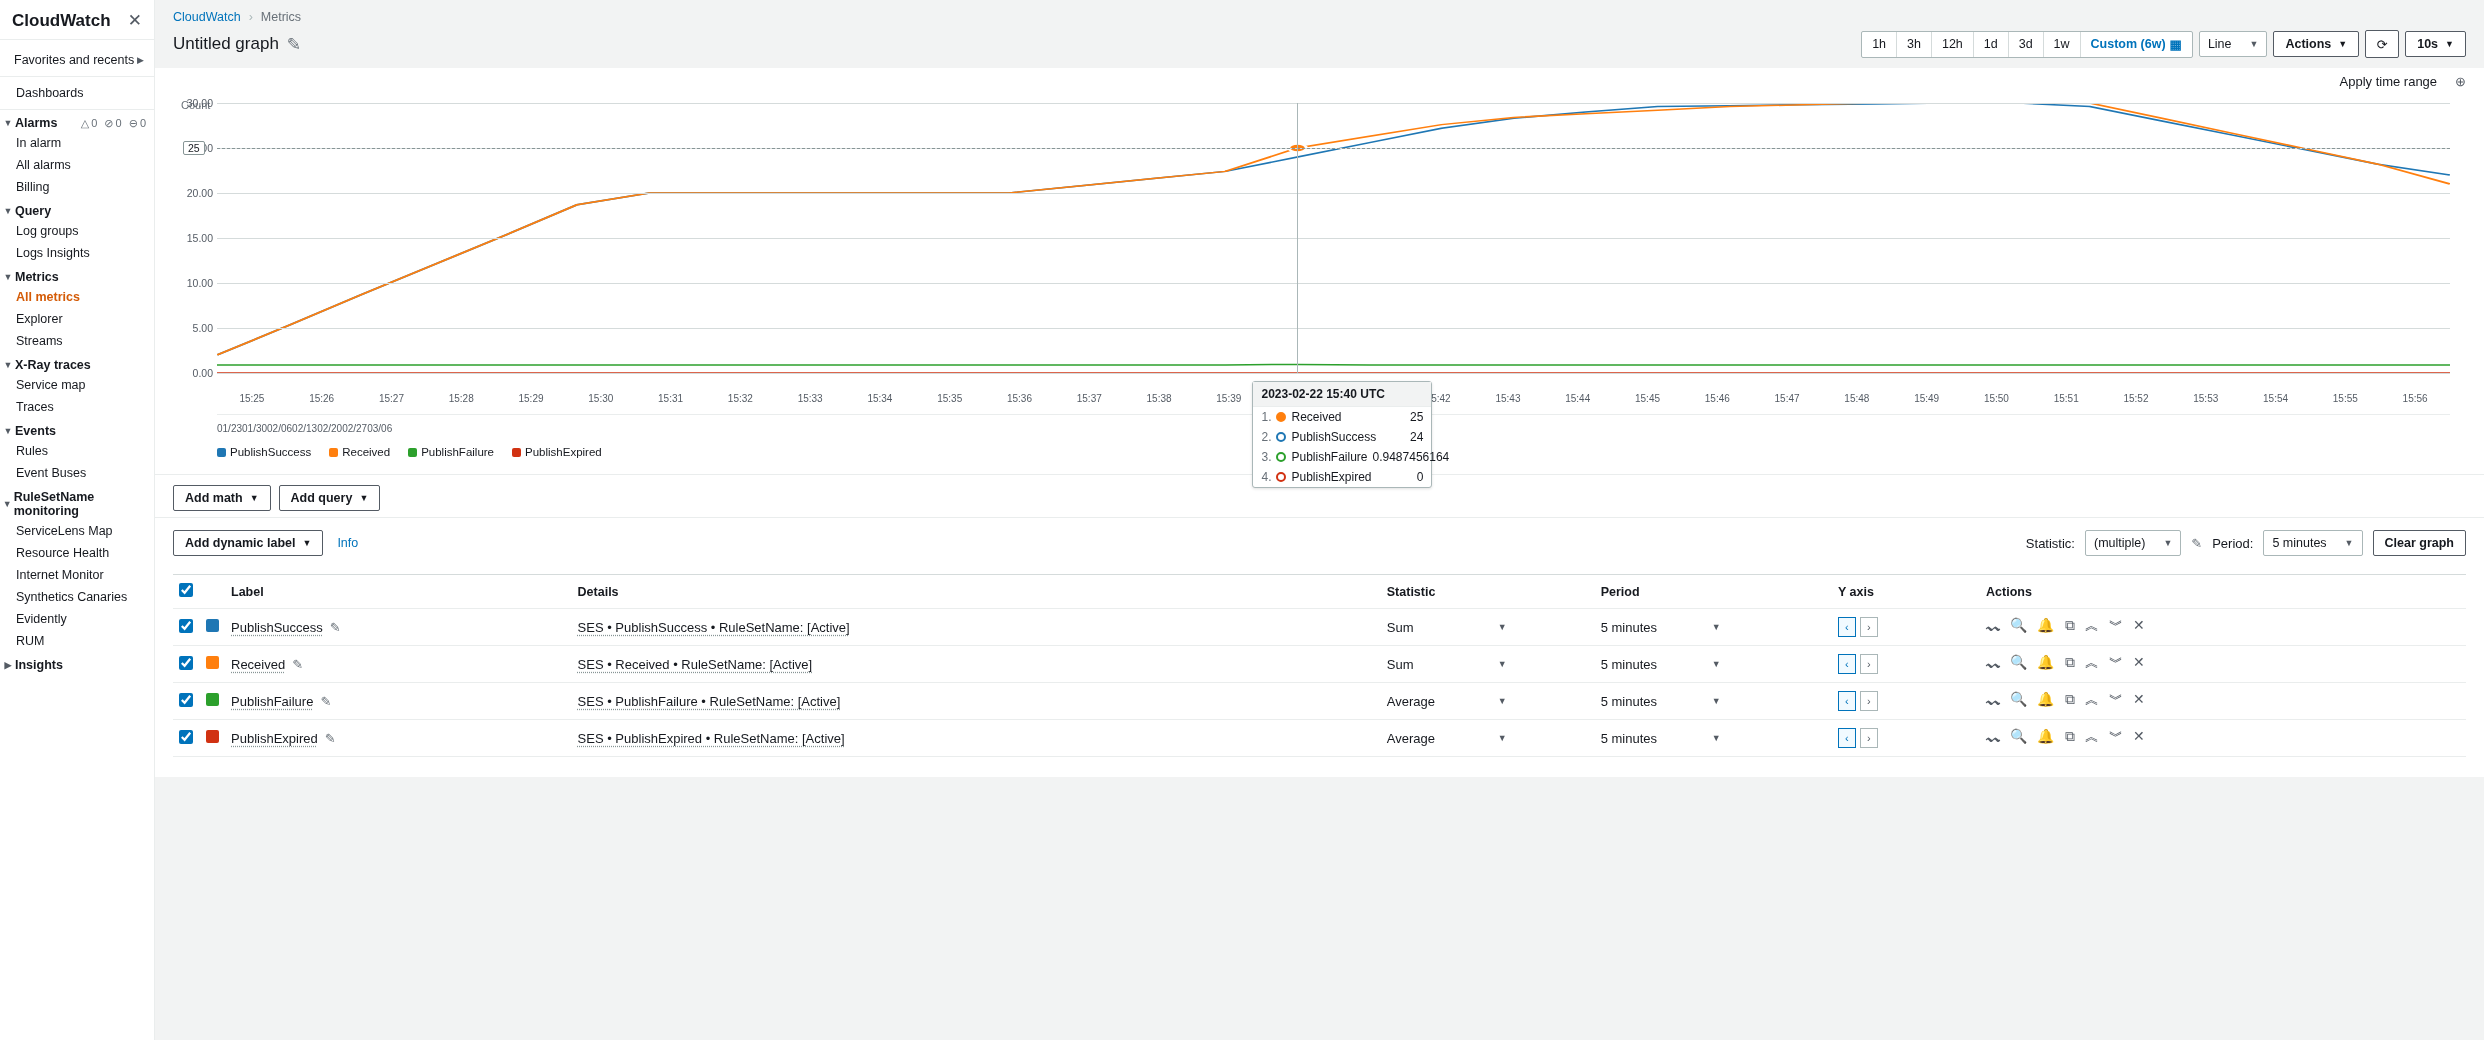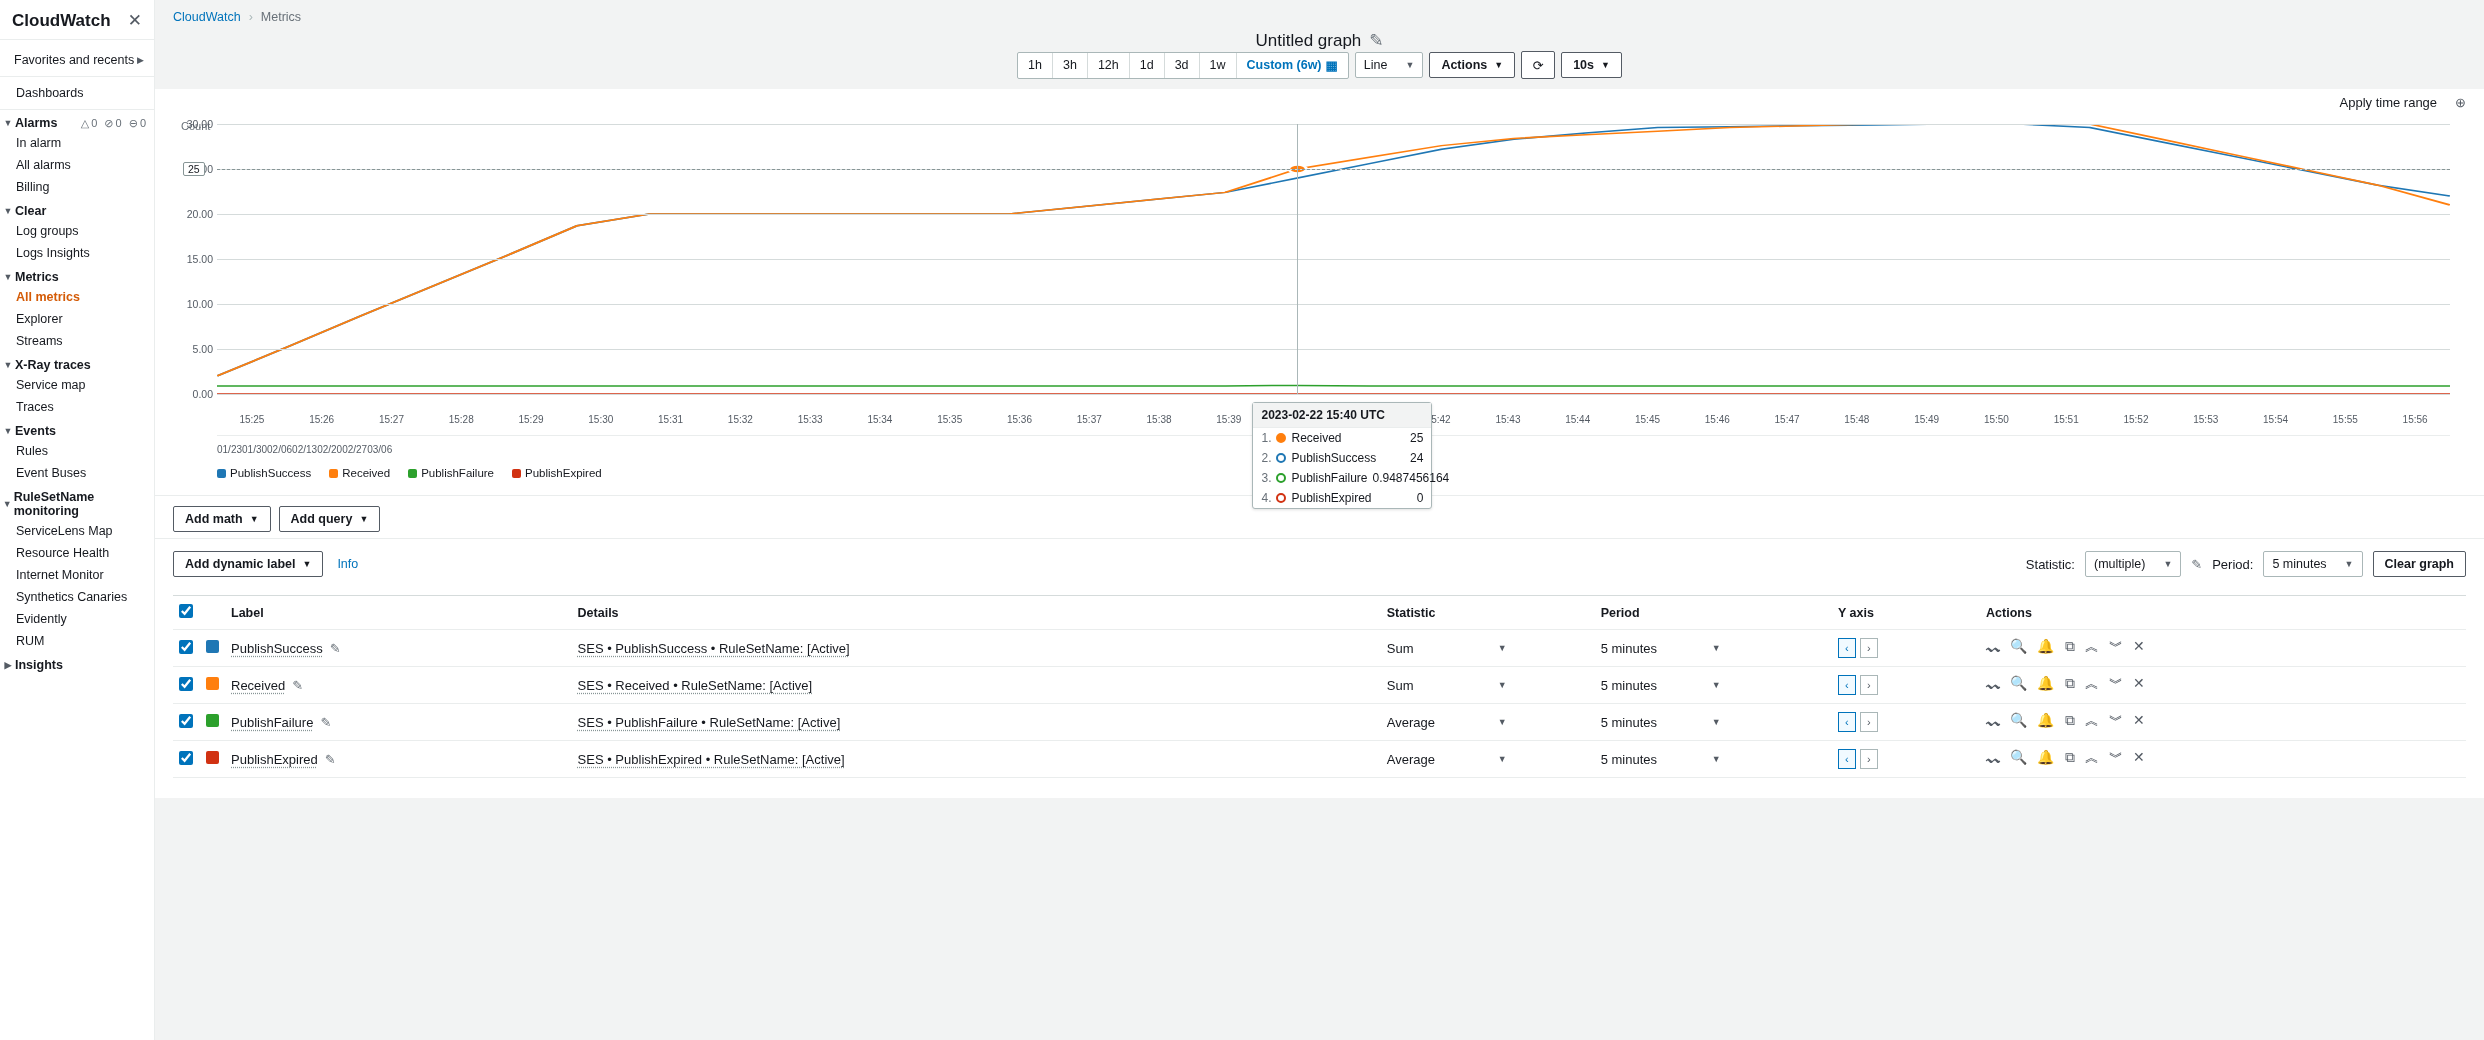--- a/index.html
+++ b/index.html
@@ -20,21 +20,21 @@
 .side-section .badges { margin-left: auto; display: flex; gap: 7px; color: #687078; font-weight: 400; font-size: 11px; align-items: center; }
 .badge-ico { display:inline-flex; align-items:center; gap:2px; }
 .side-item { padding: 4px 10px 4px 16px; font-size: 12.5px; color: #16191f; cursor: pointer; }
 .side-item.active { color: #d45b07; font-weight: 700; }
 
 
 .main { flex: 1; display: flex; flex-direction: column; background: #f2f3f3; overflow: hidden; }
 .crumbbar { padding: 10px 18px 0 18px; font-size: 12.5px; color: #687078; display:flex; align-items:center; gap:8px;}
 .crumbbar a { color: #0073bb; text-decoration: none; }
 .crumb-sep { color: #aab7b8; }
-.titlebar { display: flex; align-items: center; justify-content: space-between; padding: 6px 18px 10px 18px; flex-direction: column; }
+.titlebar { display: flex; align-items: center; justify-content: space-between; padding: 6px 18px 10px 18px; }
 .title-left { display: flex; align-items: center; gap: 8px; font-size: 17px; color: #16191f; }
 .edit-ico { color:#687078; cursor:pointer; }
 .title-right { display: flex; align-items: center; gap: 6px; }
 .pillbar { display: flex; border: 1px solid #aab7b8; background: #fff; border-radius: 2px; overflow: hidden; }
 .pill { padding: 5px 10px; font-size: 12.5px; color: #16191f; border-right: 1px solid #d5dbdb; cursor: pointer; display:flex; align-items:center; gap:4px;}
 .pill:last-child { border-right: none; }
 .pill.active { color: #0073bb; font-weight: 700; }
 .cal-ico { font-size: 13px; color:#0073bb; }
 .select-like { border: 1px solid #aab7b8; background:#fff; padding: 5px 8px; font-size: 12.5px; display:flex; align-items:center; gap:18px; cursor:pointer; border-radius:2px;}
 .btn { border: 1px solid #545b64; background:#fff; padding: 5px 11px; font-size: 12.5px; font-weight:700; display:flex; align-items:center; gap:7px; cursor:pointer; border-radius:2px; color:#16191f;}
@@ -140,21 +140,21 @@
               <span>0</span>
             </span>
         </span>
       </div>
       <div class="side-item">In alarm</div>
       <div class="side-item">All alarms</div>
       <div class="side-item">Billing</div>
 
       <div class="side-section">
           <span class="caret">▼</span>
-          <span>Clear</span>
+          <span>Query</span>
         </div>
       <div class="side-item">Log groups</div>
       <div class="side-item">Logs Insights</div>
 
       <div class="side-section">
           <span class="caret">▼</span>
           <span>Metrics</span>
         </div>
       <div class="side-item active">All metrics</div>
       <div class="side-item">Explorer</div>

